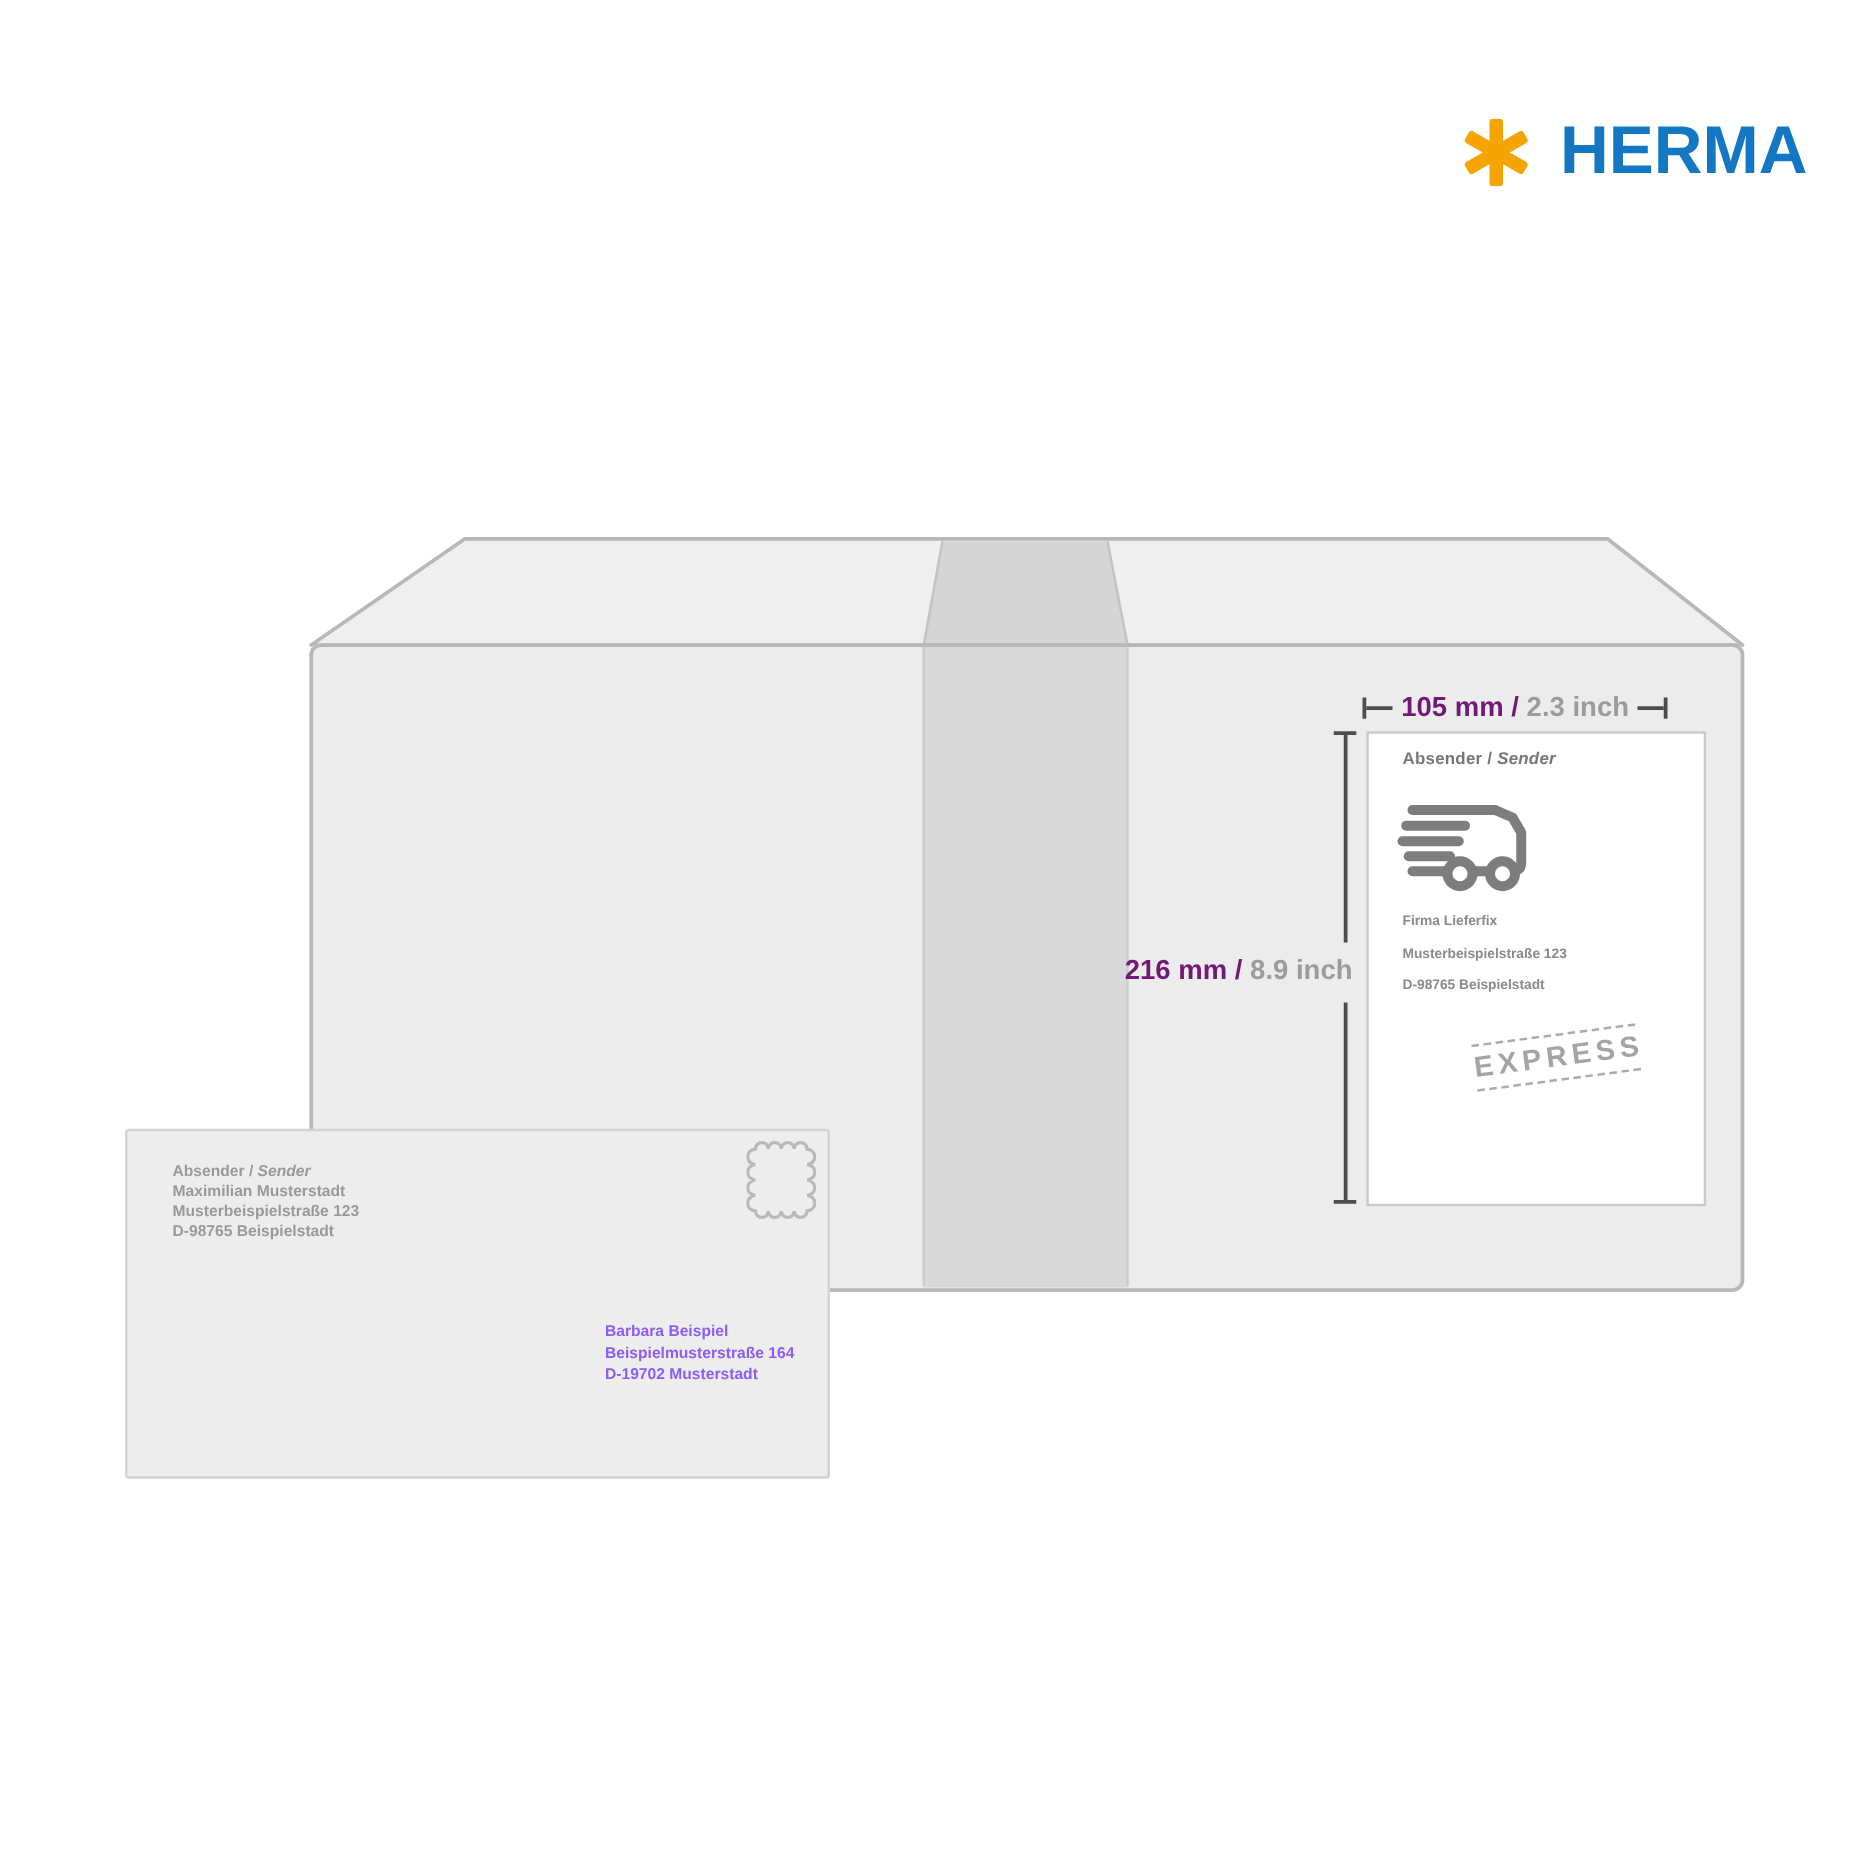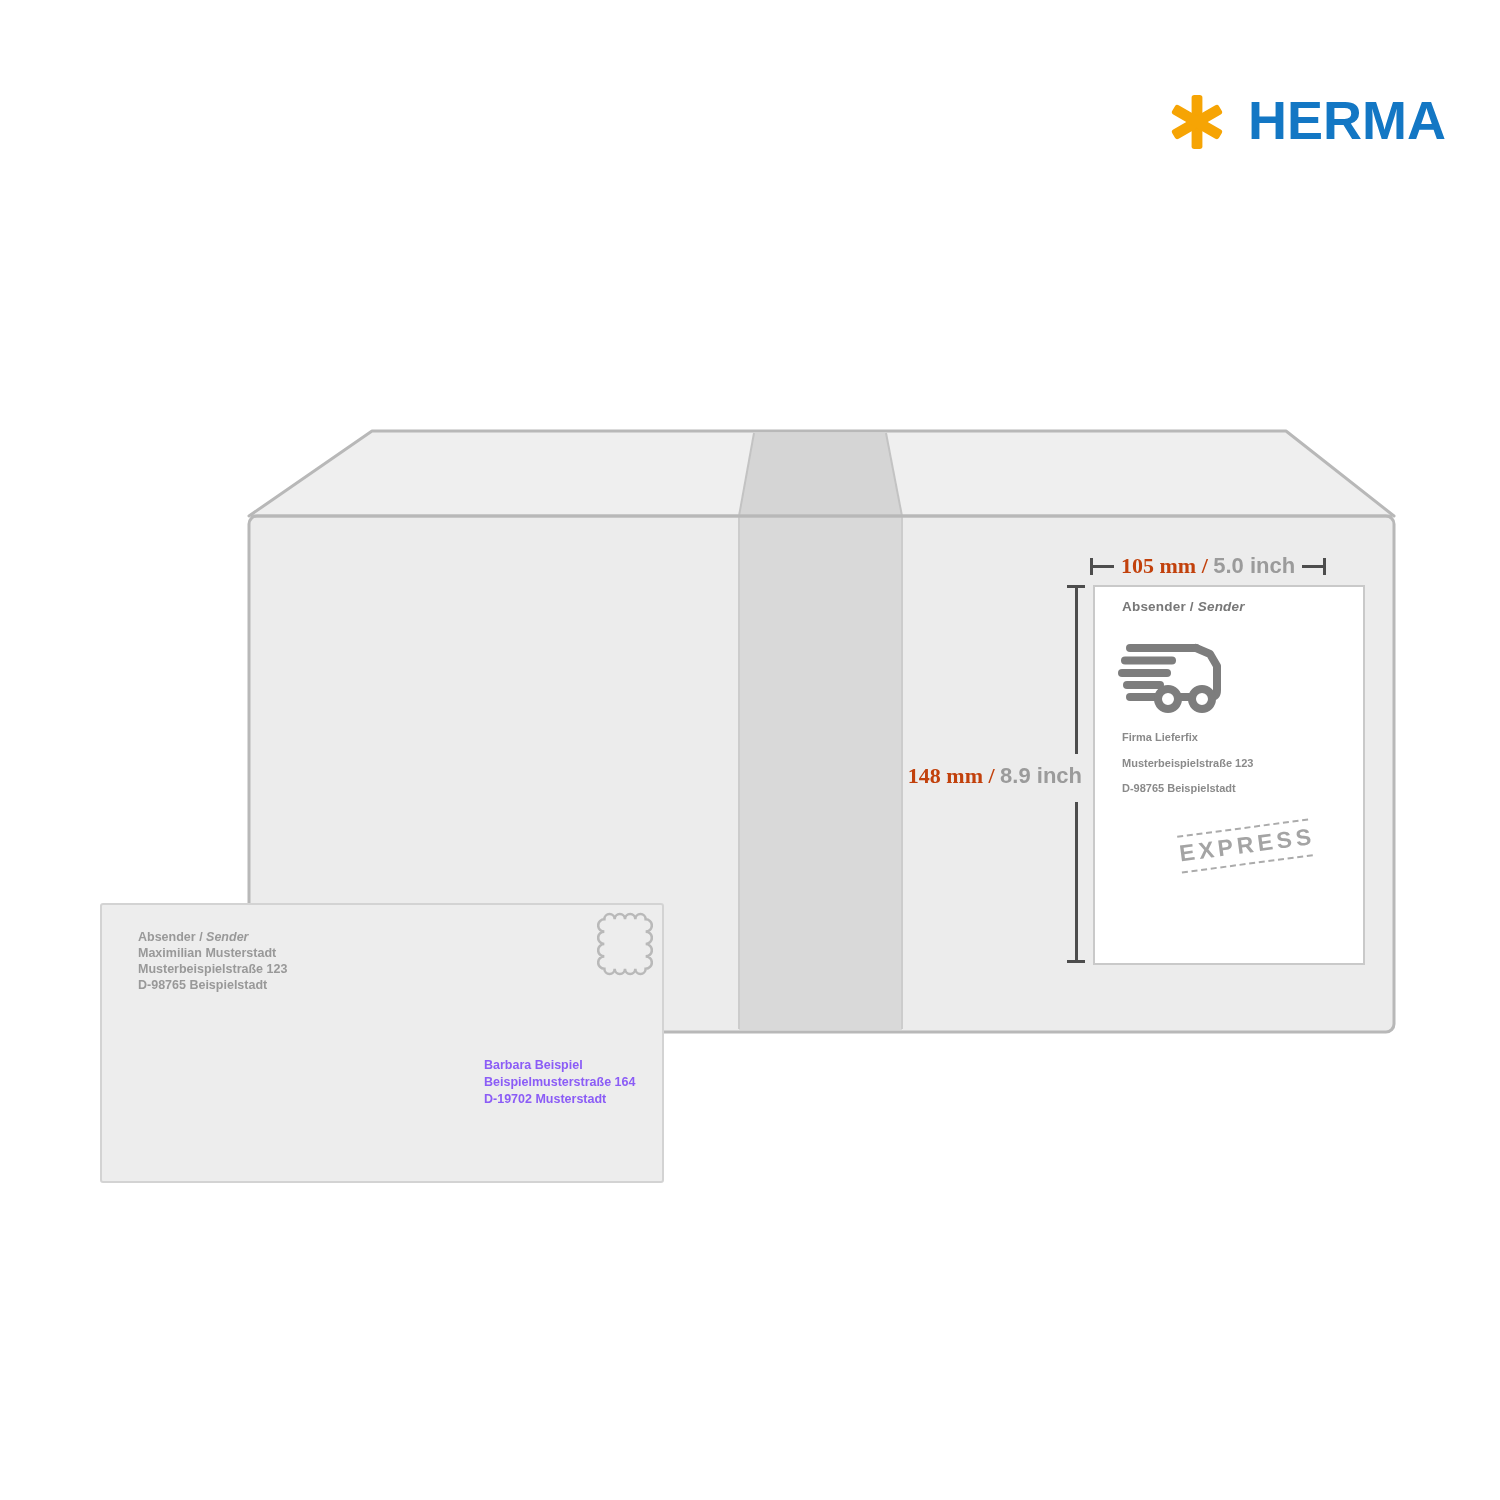--- a/index.html
+++ b/index.html
@@ -16,21 +16,21 @@
     color:#1377c4;
   }
 
   
   .hdim{display:flex;align-items:center;}
   .dim-cap-v{width:3px;height:17px;background:#4d4d4d;}
   .dim-line-h{height:3px;width:21px;background:#4d4d4d;}
   .dim-cap-h{width:18px;height:3px;background:#4d4d4d;}
   .dim-line-v{width:3px;background:#4d4d4d;}
   .dim-text{font-size:22px;font-weight:bold;white-space:nowrap;padding:0 7px;}
-  .dim-mm{color:#c2410c;font-family:Liberation Serif, serif;}
+  .dim-mm{color:#701a75;}
   .dim-inch{color:#9b9b9b;}
 
   
   .ship-label{
     left:1093px;top:558px;width:272px;height:380px;
     background:#ffffff;border:2px solid #c9c9c9;box-sizing:border-box;
   }
   .label-header{
     position:absolute;left:27px;top:12px;
     font-size:13.5px;font-weight:bold;color:#777777;letter-spacing:.2px;
@@ -102,28 +102,28 @@
         <rect x="40" y="0" width="20" height="100" rx="5" transform="rotate(60 50 50)"></rect>
         <rect x="40" y="0" width="20" height="100" rx="5" transform="rotate(120 50 50)"></rect>
       </g>
     </svg>
     <div class="abs logo-text" style="left:78px;top:0px;">HERMA</div>
   </div>
 
   <div class="abs hdim" style="left:1090px;top:526px;">
     <div class="dim-cap-v"></div>
     <div class="dim-line-h"></div>
-    <div class="dim-text"><span class="dim-mm">105 mm / </span><span class="dim-inch">5.0 inch</span></div>
+    <div class="dim-text"><span class="dim-mm">105 mm / </span><span class="dim-inch">2.3 inch</span></div>
     <div class="dim-line-h"></div>
     <div class="dim-cap-v"></div>
   </div>
 
   <div class="abs dim-cap-h" style="left:1067px;top:558px;"></div>
   <div class="abs dim-line-v" style="left:1075px;top:559px;height:168px;"></div>
-  <div class="abs dim-text" style="left:832px;top:736px;width:250px;text-align:right;padding:0;"><span class="dim-mm">148 mm / </span><span class="dim-inch">8.9 inch</span></div>
+  <div class="abs dim-text" style="left:832px;top:736px;width:250px;text-align:right;padding:0;"><span class="dim-mm">216 mm / </span><span class="dim-inch">8.9 inch</span></div>
   <div class="abs dim-line-v" style="left:1075px;top:775px;height:160px;"></div>
   <div class="abs dim-cap-h" style="left:1067px;top:933px;"></div>
 
   <div class="abs ship-label">
     <div class="label-header"><span>Absender / </span><span class="it">Sender</span></div>
 
     <svg class="abs" style="left:18px;top:52px;" width="138" height="92" viewBox="0 0 138 92">
       <g fill="none" stroke="#7d7d7d" stroke-width="8" stroke-linecap="round" stroke-linejoin="round">
 
         <line x1="17" y1="9" x2="83" y2="9"></line>

